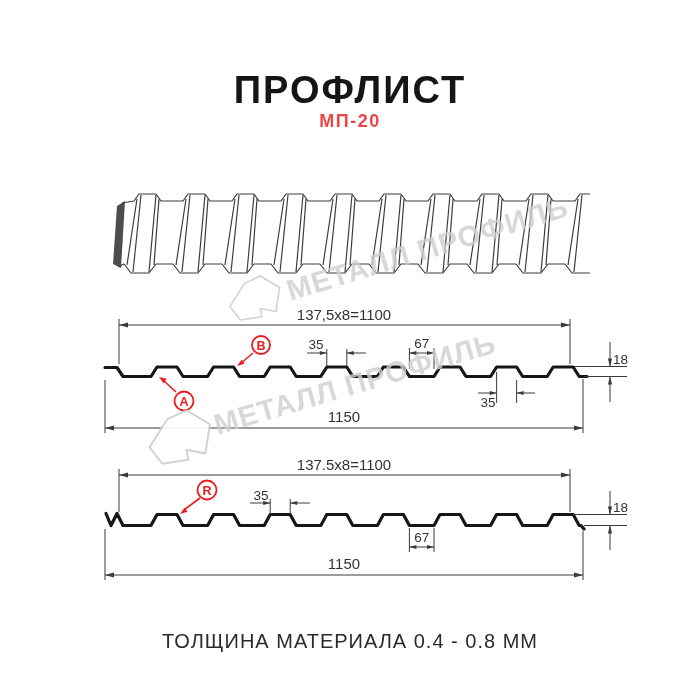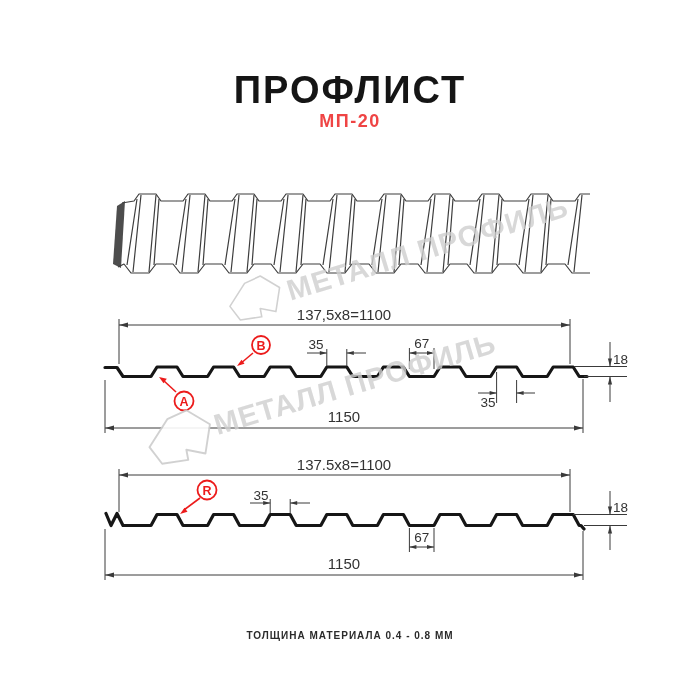--- a/index.html
+++ b/index.html
@@ -3,21 +3,21 @@
 <meta charset="utf-8">
 <style>
   html,body{margin:0;padding:0;}
   body{width:700px;height:700px;background:#ffffff;font-family:"Liberation Sans",sans-serif;overflow:hidden;position:relative;}
   .canvas{position:absolute;left:0;top:0;width:700px;height:700px;background:#fff;margin-top:12px;}
   .title{position:absolute;left:0;top:57px;width:700px;text-align:center;
          font-size:38px;font-weight:700;color:#151515;letter-spacing:2px;}
   .subtitle{position:absolute;left:0;top:99px;width:700px;text-align:center;
          font-size:18px;font-weight:700;color:#ef4444;letter-spacing:1.5px;}
   .footer-note{position:absolute;left:0;top:618px;width:700px;text-align:center;
-         font-size:10px;font-weight:700;color:#2b2b2b;letter-spacing:1px;}
+         font-size:20px;font-weight:400;color:#2b2b2b;letter-spacing:1px;}
   svg{position:absolute;left:0;top:0;}
   .p{stroke:#161616;stroke-width:3.2;fill:none;stroke-linejoin:round;stroke-linecap:round;}
   .t{stroke:#3a3a3a;stroke-width:1;fill:none;}
   .ah{fill:#3a3a3a;stroke:none;}
   .dt{fill:#333;font-size:13.5px;font-family:"Liberation Sans",sans-serif;}
   .dtb{fill:#333;font-size:15px;font-family:"Liberation Sans",sans-serif;}
   .mid{text-anchor:middle;}
   .red-line{stroke:#ec1b1b;stroke-width:1.6;fill:none;}
   .red-fill{fill:#ec1b1b;stroke:none;}
   .red-circ{stroke:#ec1b1b;stroke-width:1.8;fill:#fff;}

